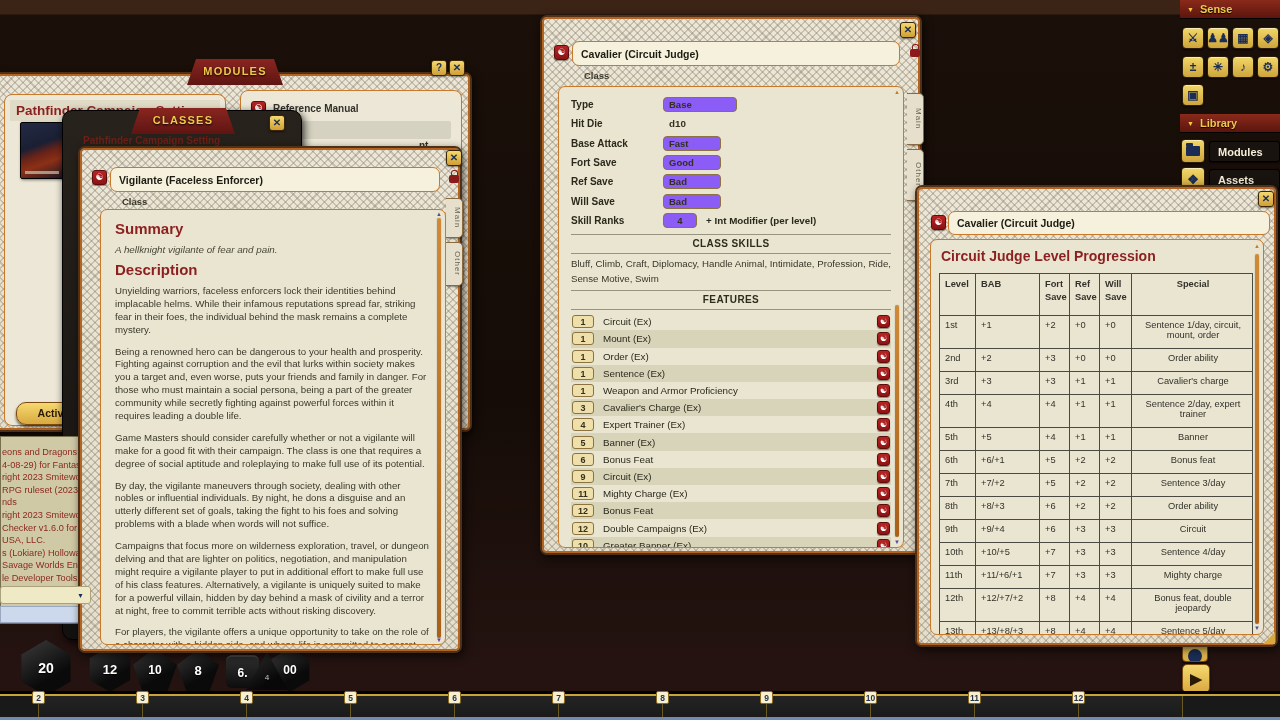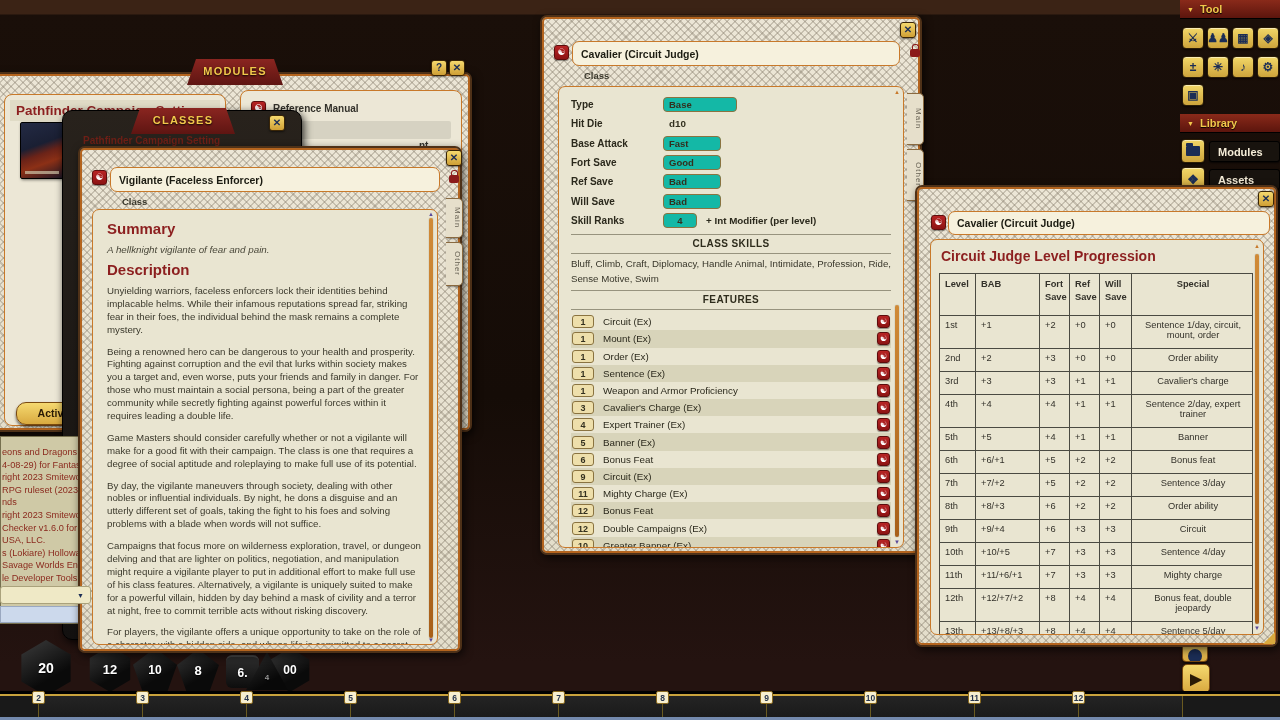--- a/index.html
+++ b/index.html
@@ -42,21 +42,21 @@
   
   .vig-body{padding:4px 14px 8px 14px;}
   .vig-body h2{font-size:15px;color:#8c1f1f;margin:6px 0 7px 0;}
   .vig-body .ital{font-size:9.8px;font-style:italic;color:#4a483a;margin:0 0 4px 0;}
   .vig-body p.para{font-size:9.7px;line-height:1.33;color:#3b392c;margin:0 0 9px 0;}
 
   
   .cav-body{padding:8px 12px 0 12px;}
   .frow{display:flex;align-items:center;height:19.3px;}
   .frow .flabel{width:92px;font-size:10px;font-weight:bold;color:#2b291c;}
-  .vbox{min-width:58px;height:15px;border:1px solid #8a7340;border-radius:4px;background:#14b8a6;
+  .vbox{min-width:58px;height:15px;border:1px solid #8a7340;border-radius:4px;background:#8b5cf6;
     font-size:9.5px;font-weight:600;color:#33301f;display:flex;align-items:center;padding:0 5px;}
   .vbox.small{min-width:34px;justify-content:center;}
   .plainval{font-size:9.8px;font-weight:600;color:#33301f;margin-left:6px;}
   .fnote{font-size:9.8px;font-weight:bold;color:#2b291c;margin-left:9px;}
   .divider{border-top:1px solid #97937e;margin:4px 0 3px 0;}
   .sechead{text-align:center;font-weight:bold;font-size:10px;letter-spacing:.4px;color:#2e2c1c;margin:2px 0 3px 0;}
   .skills{font-size:9.7px;color:#38362a;line-height:1.5;margin:1px 0 2px 0;}
   .featlist{margin-top:1px;}
   .feat{display:flex;align-items:center;height:17.2px;padding:0 1px;}
   .feat:nth-of-type(even){background:#d8d4ba;}
@@ -186,21 +186,21 @@
   <div class="chat-input" style="left:0;top:606px;width:92px;height:17px;z-index:16;"></div>
 
   <div class="win" style="left:78px;top:146px;width:384px;height:507px;z-index:20;">
     <div class="xbtn" style="left:366px;top:2px;">✕</div>
     <span class="fg" style="left:12px;top:22px;"><span>☯</span></span>
     <div class="titlebox" style="left:30px;top:19px;width:330px;height:25px;">Vigilante (Faceless Enforcer)</div>
     <span class="lock" style="left:369px;top:27px;"></span>
     <div class="subtt" style="left:42px;top:48px;">Class</div>
     <div class="sidetab" style="left:366px;top:50px;height:40px;">Main</div>
     <div class="sidetab" style="left:366px;top:94px;height:44px;">Other</div>
-    <div class="content" style="left:12px;top:61px;width:346px;height:436px;">
+    <div class="content" style="left:20px;top:61px;width:346px;height:436px;">
       <div class="vig-body">
         <h2>Summary</h2>
         <p class="ital">A hellknight vigilante of fear and pain.</p>
         <h2>Description</h2>
         <div>
 
         <p class="para">Unyielding warriors, faceless enforcers lock their identities behind implacable helms. While their infamous reputations spread far, striking fear in their foes, the individual behind the mask remains a complete mystery.</p>
             <p class="para">Being a renowned hero can be dangerous to your health and prosperity. Fighting against corruption and the evil that lurks within society makes you a target and, even worse, puts your friends and family in danger. For those who must maintain a social persona, being a part of the greater community while secretly fighting against powerful forces within it requires leading a double life.</p>
             <p class="para">Game Masters should consider carefully whether or not a vigilante will make for a good fit with their campaign. The class is one that requires a degree of social aptitude and roleplaying to make full use of its potential.</p>
             <p class="para">By day, the vigilante maneuvers through society, dealing with other nobles or influential individuals. By night, he dons a disguise and an utterly different set of goals, taking the fight to his foes and solving problems with a blade when words will not suffice.</p>
@@ -493,21 +493,21 @@
       </div>
       <div class="rod" style="right:4px;top:14px;height:370px;"></div>
       <span class="rodtip" style="right:3px;top:3px;color:#c8792a;">▲</span>
       <span class="rodtip" style="right:3px;bottom:3px;">▼</span>
     </div>
     <div class="grip"></div>
   </div>
 
   <div class="sb-head" style="left:1180px;top:0;">
     <span class="tri">▼</span>
-    <span class="lbl">Tool</span>
+    <span class="lbl">Sense</span>
   </div>
   <div class="toolgrid" style="left:1182px;top:27px;">
 
       <div class="tool-btn">
         <span class="tg">⚔</span>
       </div>
 
       <div class="tool-btn">
         <span class="tg">♟♟</span>
       </div>

